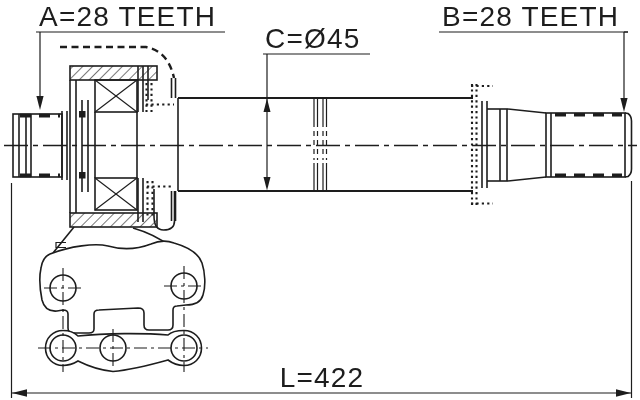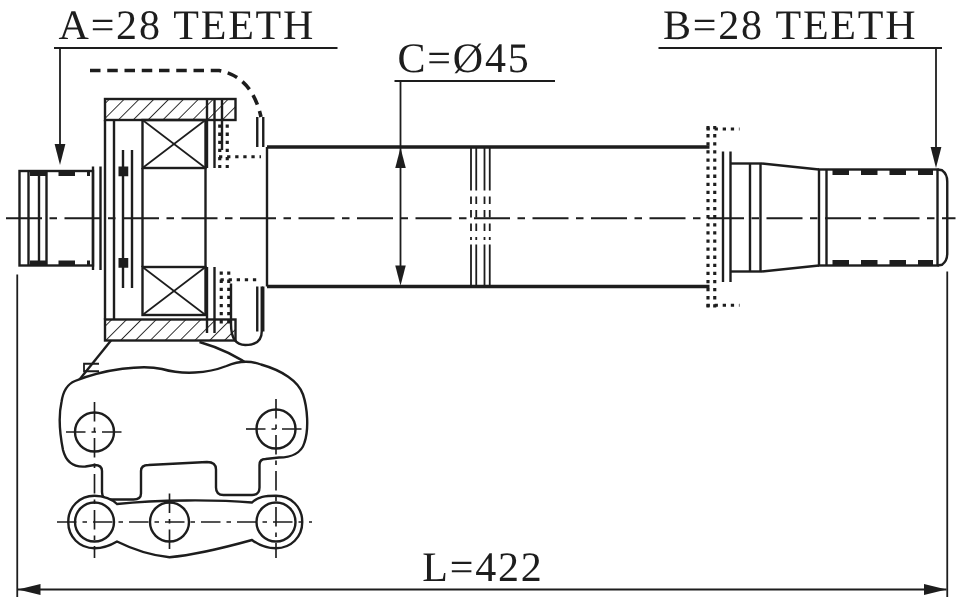--- a/index.html
+++ b/index.html
@@ -1,17 +1,17 @@
 <!DOCTYPE html>
 <html><head>
 <meta charset="utf-8">
 <style>
   html,body { margin:0; padding:0; background:#ffffff; }
   .stage { position:relative; width:640px; height:400px; background:#ffffff;
-           font-family:Liberation Serif, serif; overflow:hidden; }
+           font-family:Liberation Sans, sans-serif; overflow:hidden; }
   svg { display:block; }
   .s    { stroke:#1d1d1d; fill:none; stroke-width:1.6; stroke-linecap:butt; }
   .s2   { stroke:#1d1d1d; fill:none; stroke-width:2.2; }
   .thin { stroke:#1d1d1d; fill:none; stroke-width:1.2; }
   .cl   { stroke:#1d1d1d; fill:none; stroke-width:1.4; stroke-dasharray:24 5 5 5; }
   .clb  { stroke:#1d1d1d; fill:none; stroke-width:1.1; stroke-dasharray:13 4 3 4; }
   .dot  { stroke:#1d1d1d; fill:none; stroke-width:2.1; stroke-dasharray:2.2 3.2; }
   .bdash{ stroke:#1d1d1d; fill:none; stroke-width:2.4; stroke-dasharray:7 4.5; }
   .spl  { stroke:#1d1d1d; fill:none; stroke-width:3.6; stroke-dasharray:11 8; }
   .fw   { fill:#ffffff; stroke:#1d1d1d; stroke-width:1.6; }

